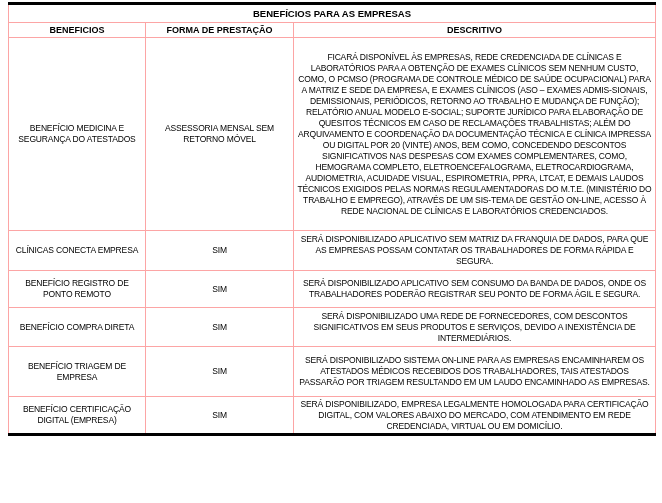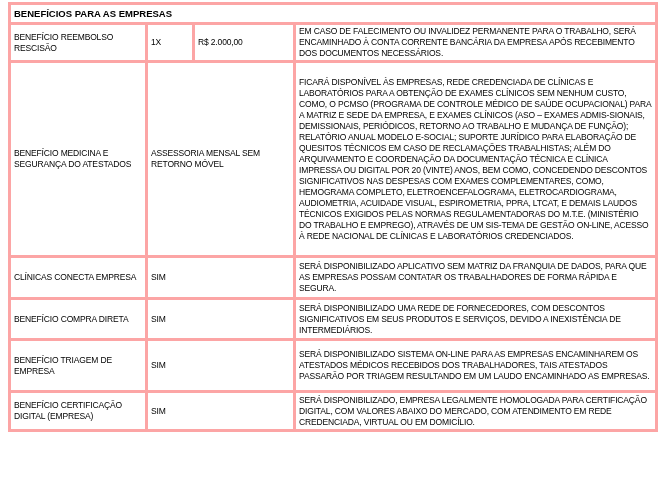--- a/index.html
+++ b/index.html
@@ -12,22 +12,22 @@
   .page{position:relative;width:662px;height:503px;background:#fff;overflow:hidden;}
   table.benefits{
     position:absolute;left:8px;top:2px;width:647px;
     border-collapse:collapse;table-layout:fixed;
     border-top:3px solid #000;
     border-bottom:3px solid #000;
     border-left:1px solid #000;
     border-right:1px solid #000;
   }
   table.benefits td{
-    border:3px solid #fca5a5;
-    text-align:left;
+    border:1px solid #fca5a5;
+    text-align:center;
     vertical-align:middle;
     padding:1px 3px;
     font-size:8.5px;
     line-height:11px;
     letter-spacing:-0.15px;
     overflow:hidden;
   }
   tr.title-row td{
     font-weight:bold;font-size:9.5px;height:15px;line-height:13px;letter-spacing:0;
   }
@@ -52,41 +52,45 @@
     <colgroup>
       <col style="width:137px">
       <col style="width:47px">
       <col style="width:101px">
       <col style="width:362px">
     </colgroup>
     <tbody>
       <tr class="title-row">
         <td colspan="4">BENEFÍCIOS PARA AS EMPRESAS</td>
       </tr>
+      <tr class="header-row">
+        <td>BENEFICIOS</td>
+        <td colspan="2">FORMA DE PRESTAÇÃO</td>
+        <td>DESCRITIVO</td>
+      </tr>
 
-      <tr class="row-0">
-        <td>BENEFÍCIO REEMBOLSO RESCISÃO</td>
-        <td>1X</td>
-        <td>R$ 2.000,00</td>
-        <td>EM CASO DE FALECIMENTO OU INVALIDEZ PERMANENTE PARA O TRABALHO, SERÁ ENCAMINHADO À CONTA CORRENTE BANCÁRIA DA EMPRESA APÓS RECEBIMENTO DOS DOCUMENTOS NECESSÁRIOS.</td>
-      </tr>
 
       <tr class="row-1 bold">
         <td>BENEFÍCIO MEDICINA E SEGURANÇA DO ATESTADOS</td>
         <td colspan="2">ASSESSORIA MENSAL SEM RETORNO MÓVEL</td>
         <td>FICARÁ DISPONÍVEL ÀS EMPRESAS, REDE CREDENCIADA DE CLÍNICAS E LABORATÓRIOS PARA A OBTENÇÃO DE EXAMES CLÍNICOS SEM NENHUM CUSTO, COMO, O PCMSO (PROGRAMA DE CONTROLE MÉDICO DE SAÚDE OCUPACIONAL) PARA A MATRIZ E SEDE DA EMPRESA, E EXAMES CLÍNICOS (ASO – EXAMES ADMIS-SIONAIS, DEMISSIONAIS, PERIÓDICOS, RETORNO AO TRABALHO E MUDANÇA DE FUNÇÃO); RELATÓRIO ANUAL MODELO E-SOCIAL; SUPORTE JURÍDICO PARA ELABORAÇÃO DE QUESITOS TÉCNICOS EM CASO DE RECLAMAÇÕES TRABALHISTAS; ALÉM DO ARQUIVAMENTO E COORDENAÇÃO DA DOCUMENTAÇÃO TÉCNICA E CLÍNICA IMPRESSA OU DIGITAL POR 20 (VINTE) ANOS, BEM COMO, CONCEDENDO DESCONTOS SIGNIFICATIVOS NAS DESPESAS COM EXAMES COMPLEMENTARES, COMO, HEMOGRAMA COMPLETO, ELETROENCEFALOGRAMA, ELETROCARDIOGRAMA, AUDIOMETRIA, ACUIDADE VISUAL, ESPIROMETRIA, PPRA, LTCAT, E DEMAIS LAUDOS TÉCNICOS EXIGIDOS PELAS NORMAS REGULAMENTADORAS DO M.T.E. (MINISTÉRIO DO TRABALHO E EMPREGO), ATRAVÉS DE UM SIS-TEMA DE GESTÃO ON-LINE, ACESSO À REDE NACIONAL DE CLÍNICAS E LABORATÓRIOS CREDENCIADOS.</td>
       </tr>
 
       <tr class="row-2">
         <td>CLÍNICAS CONECTA EMPRESA</td>
         <td colspan="2">SIM</td>
         <td>SERÁ DISPONIBILIZADO APLICATIVO SEM MATRIZ DA FRANQUIA DE DADOS, PARA QUE AS EMPRESAS POSSAM CONTATAR OS TRABALHADORES DE FORMA RÁPIDA E SEGURA.</td>
       </tr>
 
 
+      <tr class="row-4">
+        <td>BENEFÍCIO REGISTRO DE PONTO REMOTO</td>
+        <td colspan="2">SIM</td>
+        <td>SERÁ DISPONIBILIZADO APLICATIVO SEM CONSUMO DA BANDA DE DADOS, ONDE OS TRABALHADORES PODERÃO REGISTRAR SEU PONTO DE FORMA ÁGIL E SEGURA.</td>
+      </tr>
 
       <tr class="row-5 bold">
         <td>BENEFÍCIO COMPRA DIRETA</td>
         <td colspan="2">SIM</td>
         <td>SERÁ DISPONIBILIZADO UMA REDE DE FORNECEDORES, COM DESCONTOS SIGNIFICATIVOS EM SEUS PRODUTOS E SERVIÇOS, DEVIDO A INEXISTÊNCIA DE INTERMEDIÁRIOS.</td>
       </tr>
 
       <tr class="row-6">
         <td>BENEFÍCIO TRIAGEM DE EMPRESA</td>
         <td colspan="2">SIM</td>

